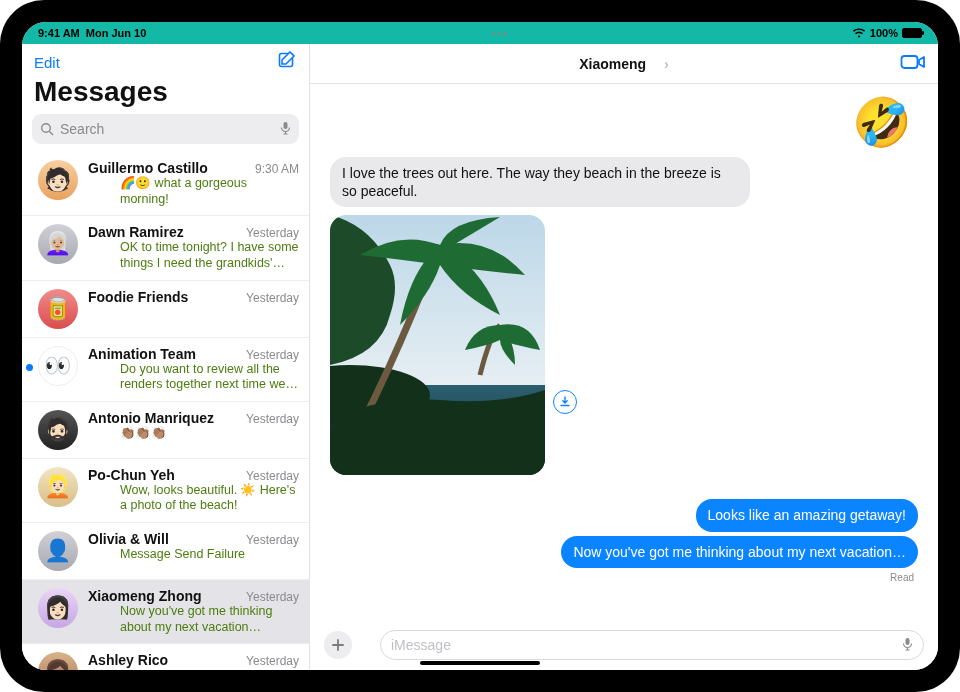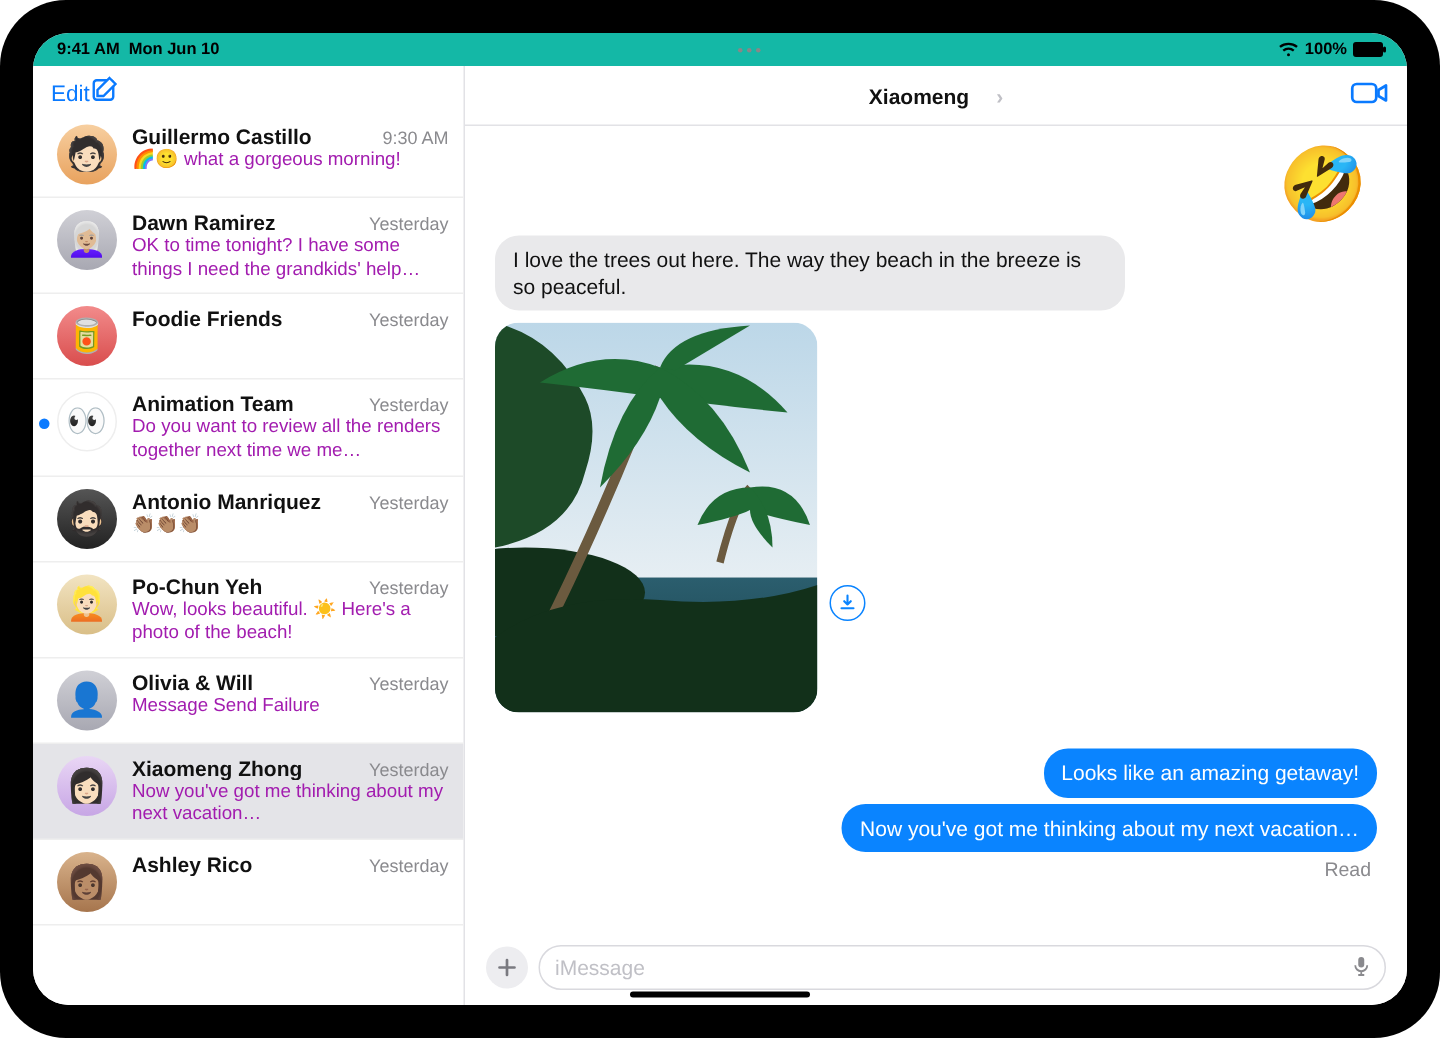--- a/index.html
+++ b/index.html
@@ -39,21 +39,21 @@
   }
   .battery:after { content:""; position:absolute; right:-3px; top:2px; width:2px; height:4px; background:#000; border-radius:1px; }
   
   .app { flex:1; display:flex; overflow:hidden; }
   
   .sidebar {
     width: 288px; border-right: 1px solid #e2e2e6; display:flex; flex-direction:column;
     background:#fff;
   }
   .sidebar-top {
-    display:flex; justify-content:flex-start; align-items:center;
+    display:flex; justify-content:space-between; align-items:center;
     padding: 6px 12px 0 12px;
   }
   .link-blue { color:#0a7aff; font-size:15px; }
   .compose { color:#0a7aff; }
   .app-title {
     font-size: 28px; font-weight: 700; padding: 2px 12px 6px 12px; color:#111;
   }
   .searchwrap { padding: 0 10px 8px 10px; }
   .search {
     background:#ededf0; border-radius:9px; height:30px;
@@ -75,22 +75,22 @@
   .avatar {
     width:40px; height:40px; border-radius:50%; flex:0 0 auto;
     background: linear-gradient(#c0c0c6,#9a9aa2);
     display:flex; align-items:center; justify-content:center;
     font-size:22px;
   }
   .convo-body { flex:1; min-width:0; }
   .convo-row1 { display:flex; justify-content:space-between; align-items:baseline; gap:6px;}
   .convo-name { font-size:14px; font-weight:700; color:#111; white-space:nowrap; overflow:hidden; text-overflow:ellipsis;}
   .convo-time { font-size:12px; color:#8a8a8e; white-space:nowrap;}
-  .convo-preview { font-size:12.5px; color:#a21caf; line-height:1.25;
-    display:-webkit-box; -webkit-line-clamp:2; -webkit-box-orient:vertical; overflow:hidden;}
+  .convo-preview { font-size:12.5px; color:#4d7c0f; line-height:1.25;
+    display:-webkit-box; -webkit-line-clamp:2; -webkit-box-orient:vertical; overflow:hidden;margin-left:32px;}
   
   .chat { flex:1; display:flex; flex-direction:column; background:#fff; }
   .chat-header {
     height:40px; border-bottom:1px solid #e2e2e6;
     display:flex; align-items:center; justify-content:center; position:relative;
   }
   .chat-title { font-size:14px; font-weight:600; color:#111; display:flex; align-items:center; gap:18px;}
   .chat-title .chev { color:#c0c0c6; font-size:14px;}
   .vcall { position:absolute; right:12px; top:8px; color:#0a7aff;}
   .chat-body { flex:1; padding: 10px 20px 2px 20px; overflow:hidden; position:relative;}
@@ -108,23 +108,23 @@
     margin-top:4px; display:inline-block; vertical-align:top;
   }
   .photo svg { width:100%; height:100%; display:block;}
   .save-btn {
     width:24px; height:24px; border-radius:12px; border:1.5px solid #0a84ff;
     display:inline-flex; align-items:center; justify-content:center; color:#0a84ff;
     vertical-align:middle; margin-left:8px; margin-top:118px; font-size:13px;
     background:#fff;
   }
   .photo-row { display:flex; align-items:center; }
-  .read-label { text-align:right; font-size:13px; color:#8a8a8e; padding-right:4px; margin-top:2px; margin-bottom:2px;}
+  .read-label { text-align:right; font-size:10px; color:#8a8a8e; padding-right:4px; margin-top:2px; margin-bottom:2px;}
   .composer {
-    display:flex; align-items:center; gap:7px; padding: 4px 14px 10px 14px;
+    display:flex; align-items:center; gap:28px; padding: 4px 14px 10px 14px;
   }
   .plus {
     width:28px; height:28px; border-radius:50%; background:#ededf0; color:#7a7a80;
     display:flex; align-items:center; justify-content:center; font-size:18px;
   }
   .msgfield {
     flex:1; height:30px; border:1px solid #d9d9de; border-radius:15px;
     display:flex; align-items:center; padding:0 10px; color:#c0c0c6; font-size:14px;
     justify-content:space-between;
   }
@@ -170,20 +170,36 @@
 
       <div class="sidebar">
         <div class="sidebar-top">
           <span class="link-blue">Edit</span>
           <span class="compose">
             <svg width="20" height="20" viewBox="0 0 20 20">
                 <rect x="2.5" y="3.5" width="13" height="13" rx="2" fill="none" stroke="#0a7aff" stroke-width="1.6"></rect>
                 <path d="M13 2l4 4-8 8H5v-4l8-8z" fill="#fff" stroke="#0a7aff" stroke-width="1.6"></path>
               </svg>
           </span>
+        </div>
+        <div class="app-title">Messages</div>
+        <div class="searchwrap">
+          <div class="search">
+            <svg width="14" height="14" viewBox="0 0 14 14">
+                <circle cx="6" cy="6" r="4.3" fill="none" stroke="#8a8a8e" stroke-width="1.4"></circle>
+                <line x1="9.5" y1="9.5" x2="13" y2="13" stroke="#8a8a8e" stroke-width="1.4"></line>
+              </svg>
+            <span textcontent="Search">Search</span>
+            <span style="margin-left:auto">
+              <svg width="11" height="14" viewBox="0 0 11 14">
+                  <rect x="3.5" y="1" width="4" height="7" rx="2" fill="#8a8a8e"></rect>
+                  <path d="M1.5 6.5a4 4 0 008 0M5.5 10.5v2.5M3.5 13h4" fill="none" stroke="#8a8a8e" stroke-width="1.2"></path>
+                </svg>
+            </span>
+          </div>
         </div>
 
         <div class="sidebar-list">
           <div class="convo">
             <div class="avatar av-orange">🧑🏻</div>
             <div class="convo-body">
               <div class="convo-row1">
                 <span class="convo-name">Guillermo Castillo</span>
                 <span class="convo-time">9:30 AM</span>
               </div>

